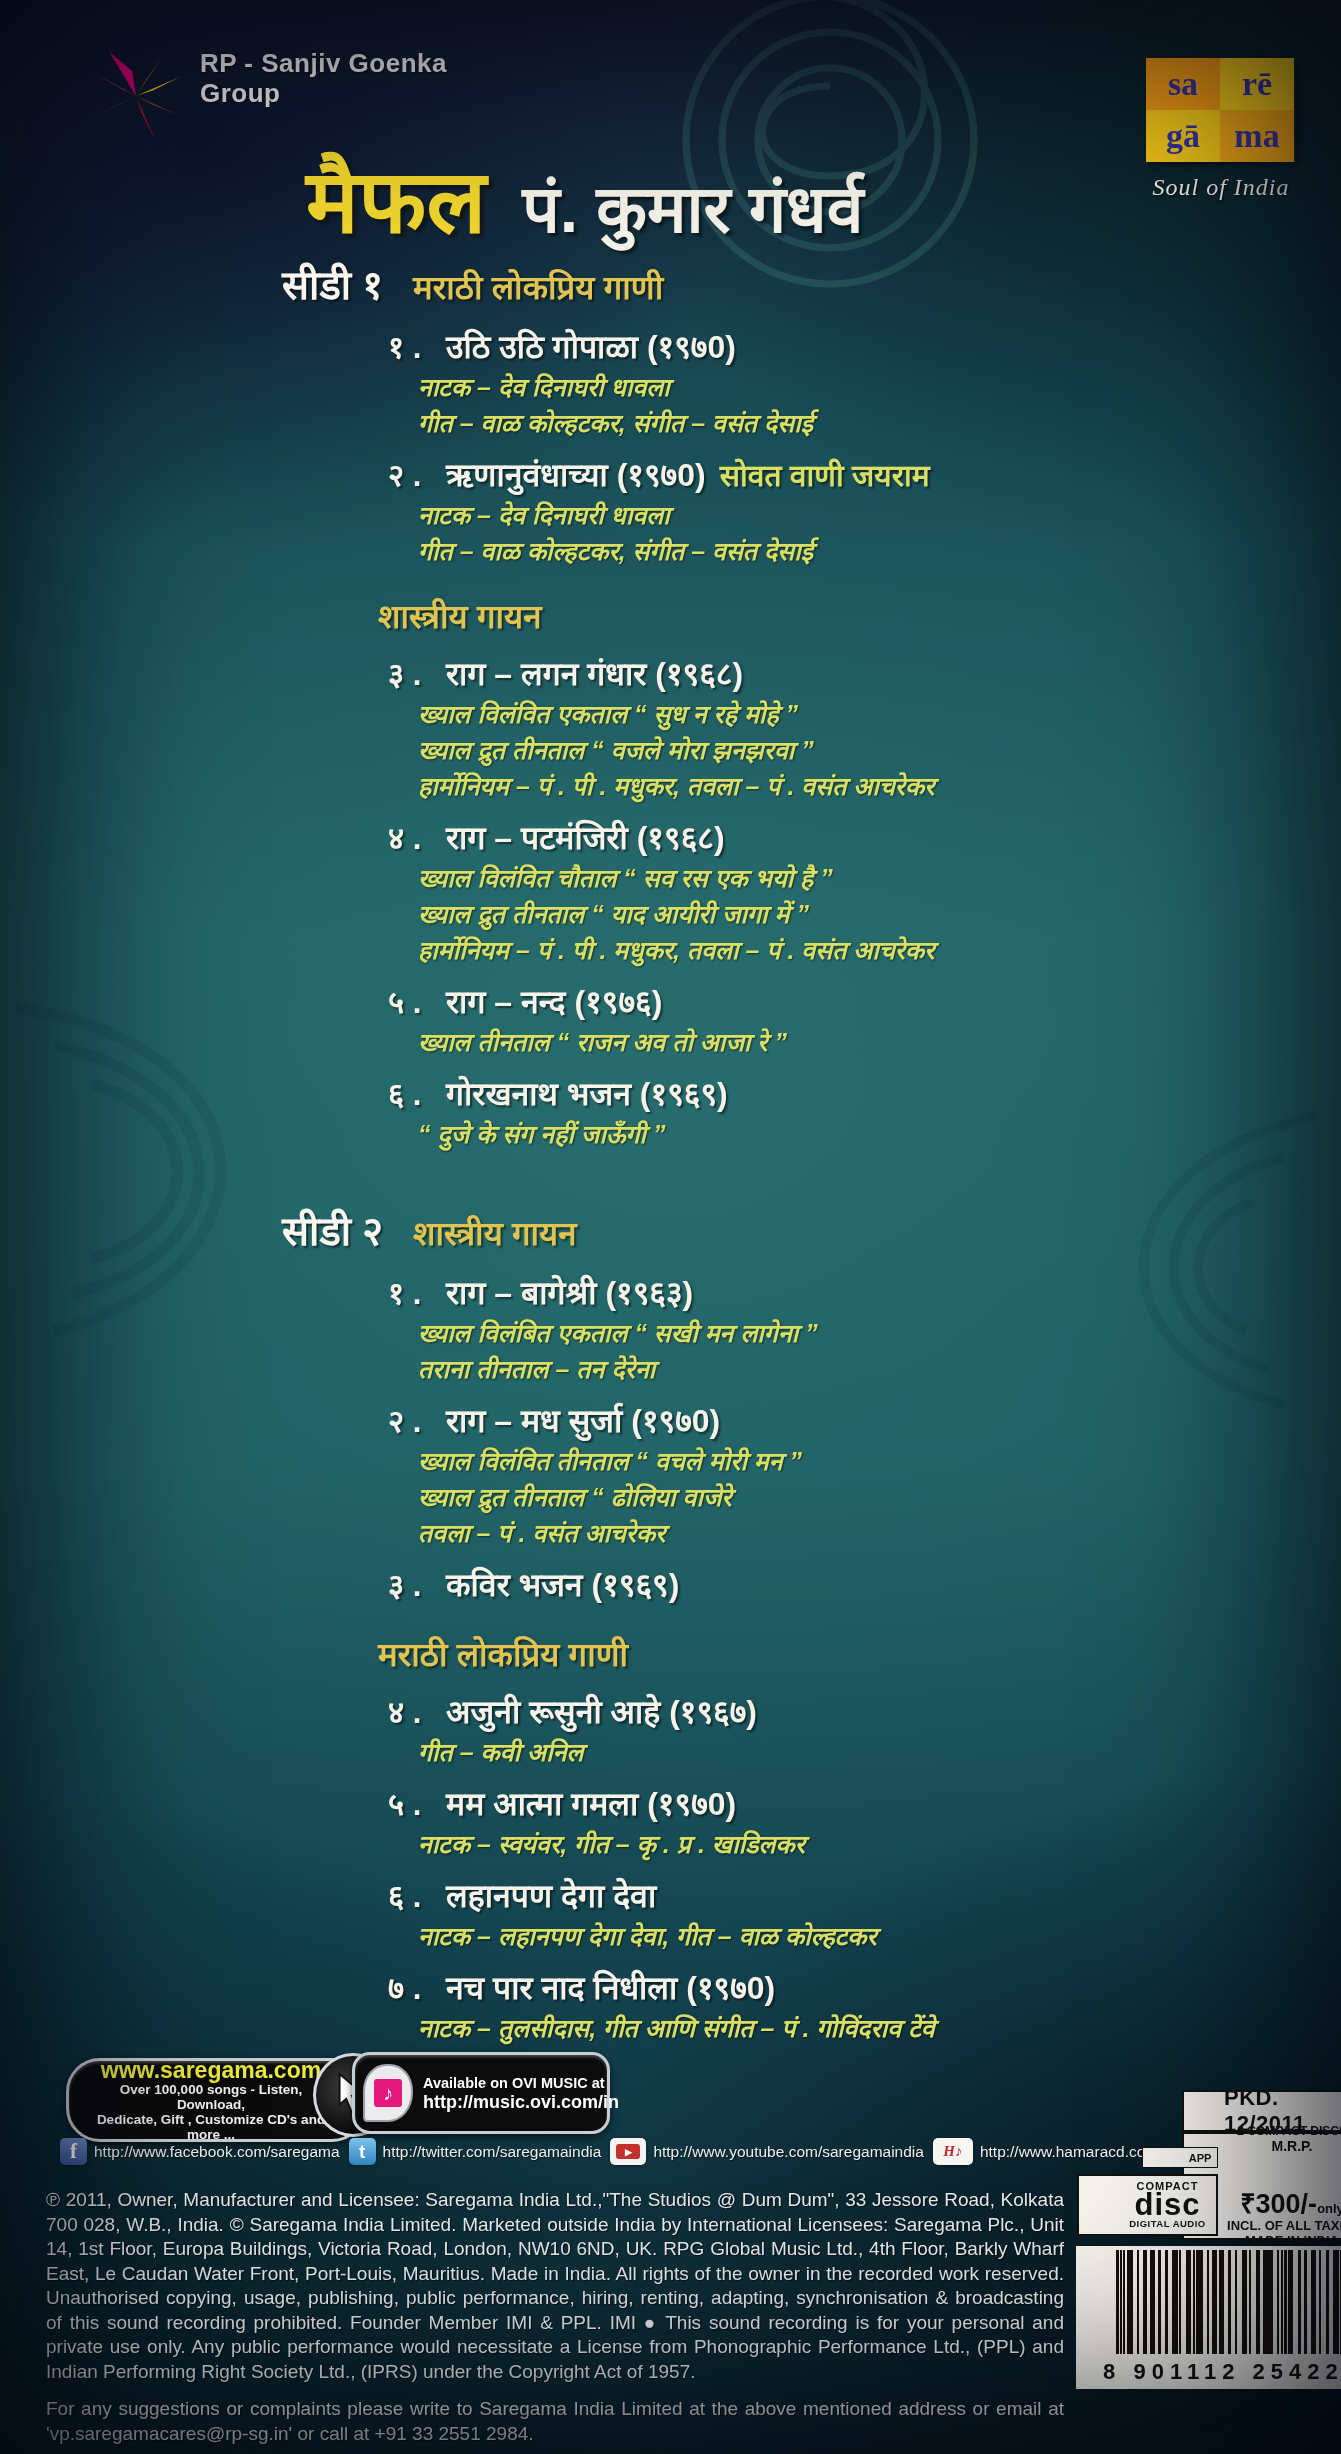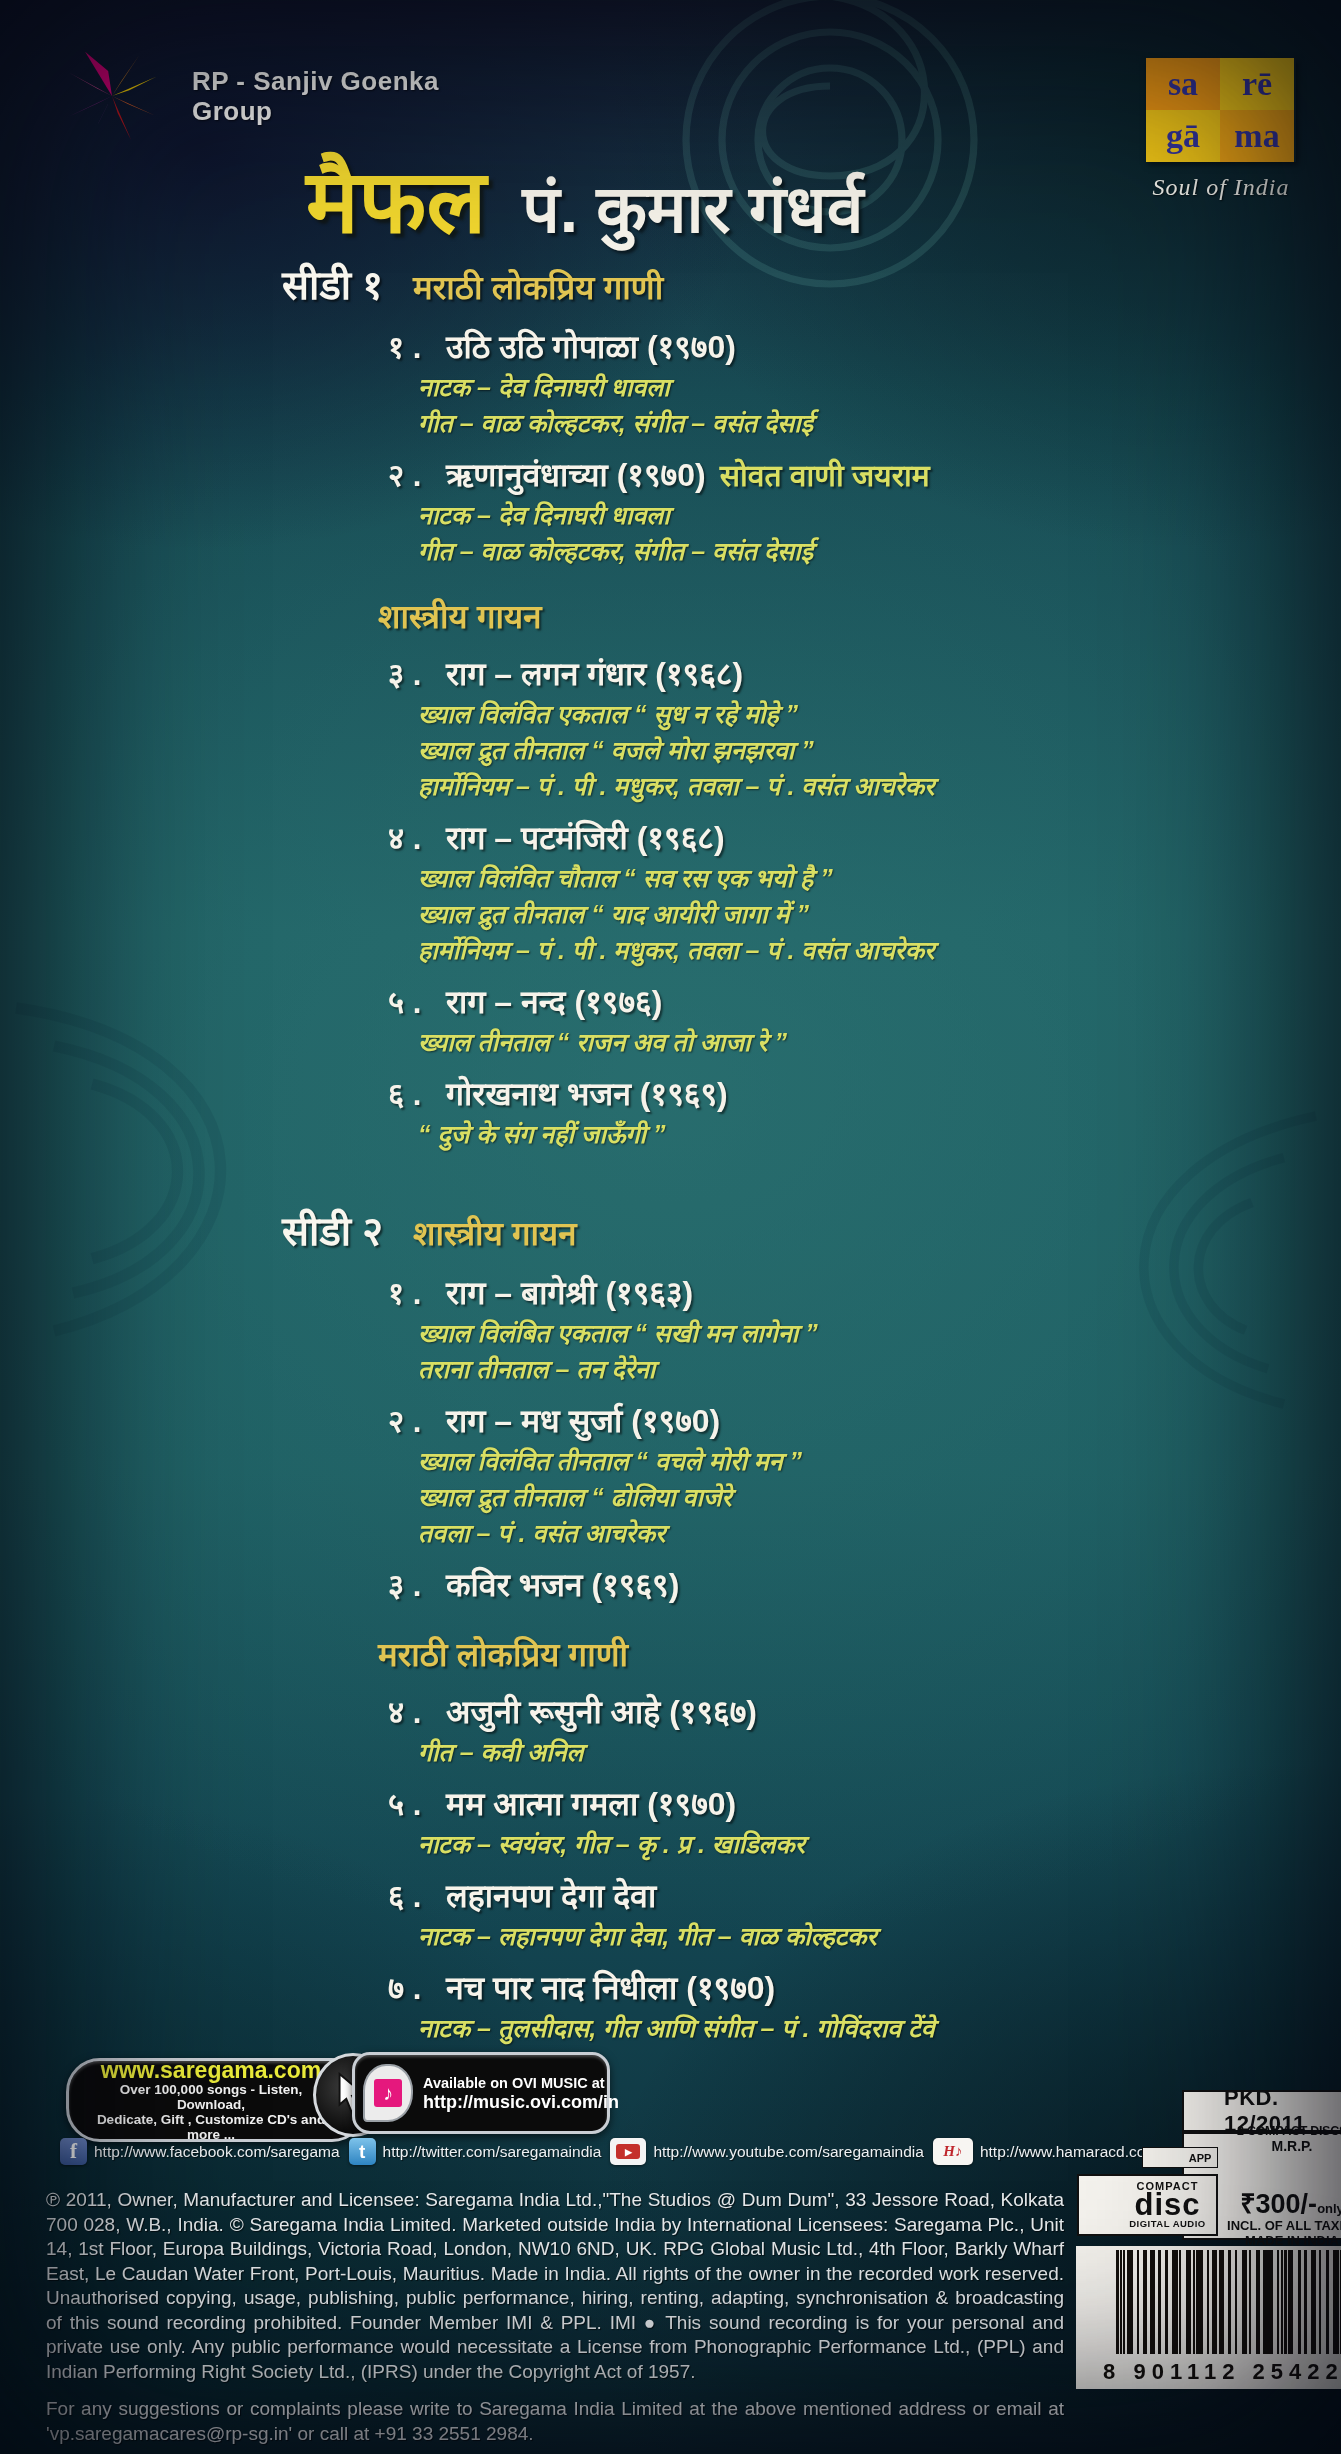--- a/index.html
+++ b/index.html
@@ -11,21 +11,21 @@
       radial-gradient(950px 750px at 88% 4%, rgba(7,32,36,.85), transparent 60%),
       radial-gradient(1500px 1200px at 50% 44%, rgba(50,122,120,.5), transparent 72%),
       radial-gradient(1000px 900px at 6% 96%, rgba(6,32,40,.95), transparent 62%),
       radial-gradient(1100px 800px at 97% 93%, rgba(4,16,24,.95), transparent 65%),
       linear-gradient(180deg,#182239 0%,#154650 16%,#1e6064 38%,#1c5c61 60%,#134450 79%,#0c2832 100%);
   }
   .cover::after{content:"";position:absolute;inset:0;pointer-events:none;
     box-shadow:inset 0 0 190px 45px rgba(2,4,12,.8);}
   .art{position:absolute;opacity:.14;pointer-events:none;}
   
-  .rp-logo{position:absolute;left:64px;top:48px;display:flex;align-items:center;gap:32px;}
+  .rp-logo{position:absolute;left:88px;top:48px;display:flex;gap:16px;}
   .rp-text{color:#f4f4f2;font-weight:bold;font-size:26px;line-height:30px;letter-spacing:.5px;
     text-shadow:1px 1px 2px rgba(0,0,0,.6);}
   .sg-logo{position:absolute;left:1146px;top:58px;width:150px;}
   .sg-grid{display:grid;grid-template-columns:74px 74px;grid-template-rows:52px 52px;
     box-shadow:2px 3px 6px rgba(0,0,0,.5);}
   .sg-cell{display:flex;align-items:center;justify-content:center;
     font-family:"Liberation Serif",serif;font-weight:bold;font-size:34px;color:#34349d;}
   .sg-c0{background:#f29a12;} .sg-c1{background:#f5c916;} .sg-c2{background:#f5c916;} .sg-c3{background:#f2a714;}
   .sg-tagline{margin-top:12px;text-align:center;color:#f5f5ee;font-size:24px;
     font-family:"Liberation Serif",serif;font-style:italic;letter-spacing:1px;

